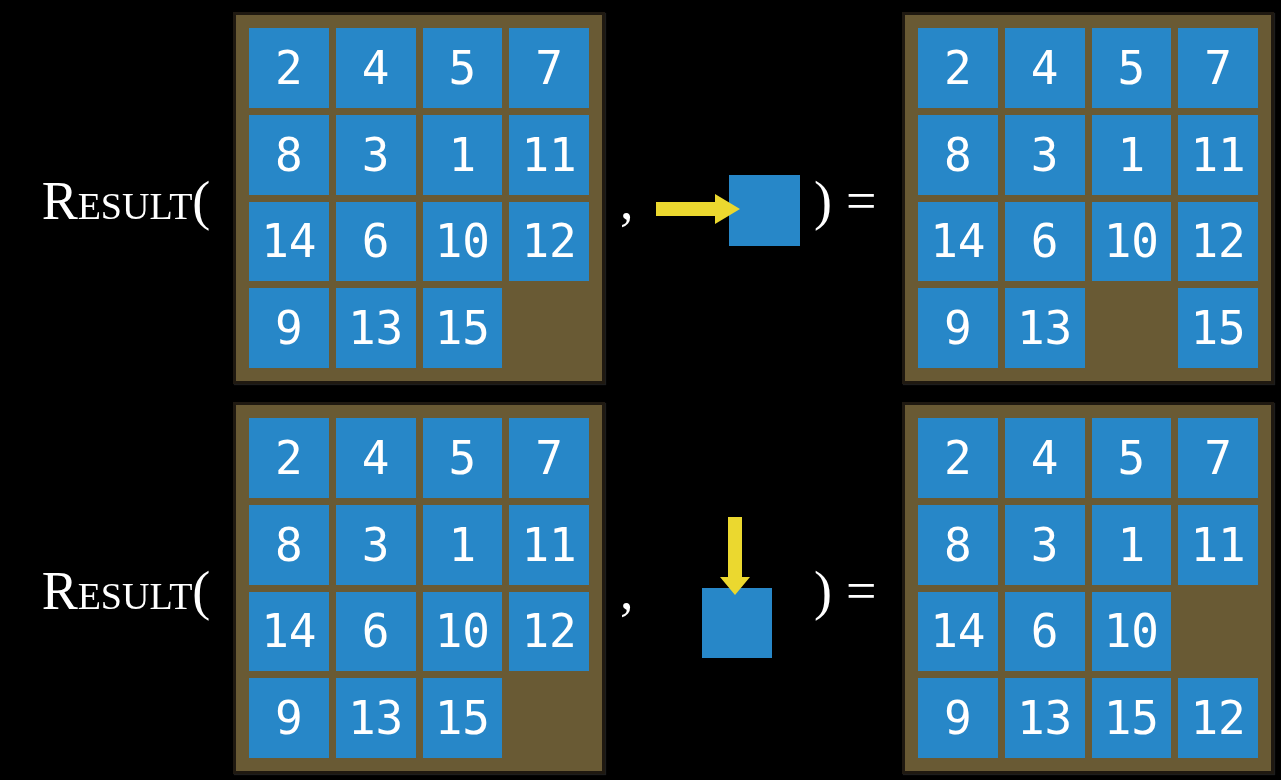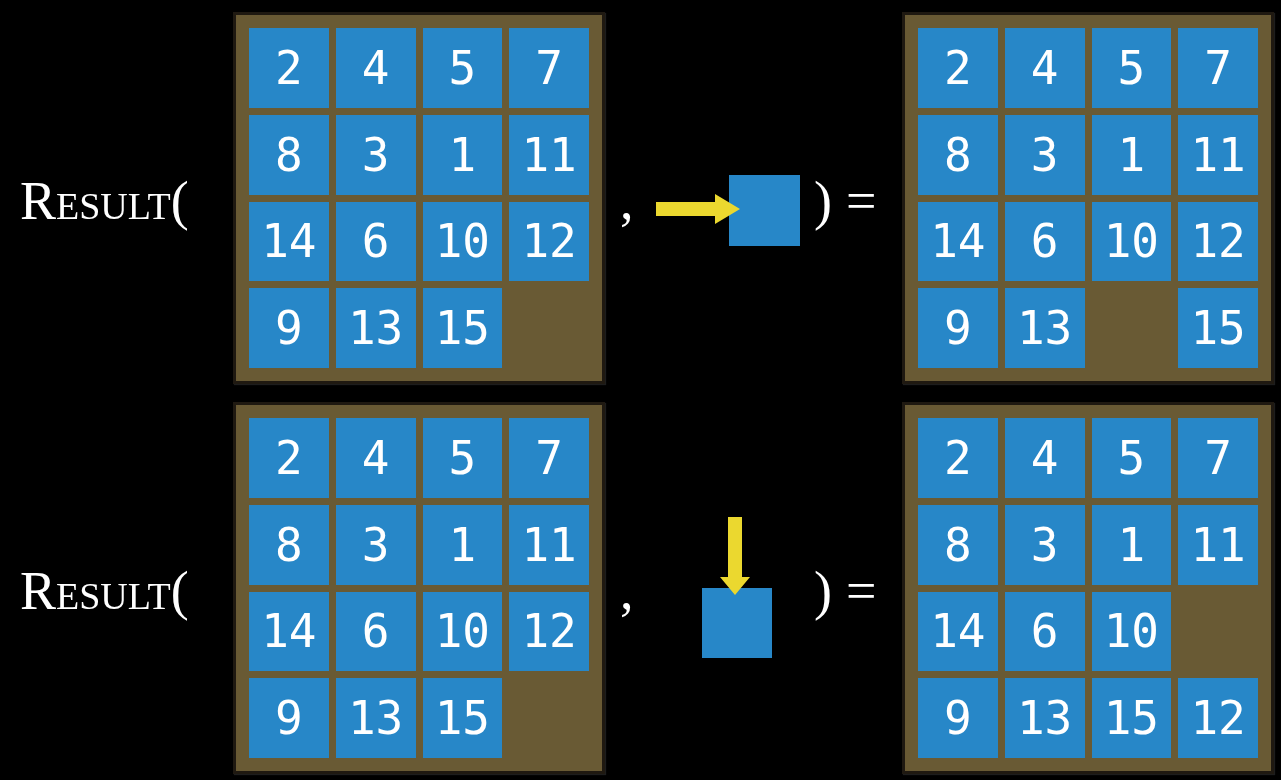--- a/index.html
+++ b/index.html
@@ -18,21 +18,21 @@
   .txt {
     position: absolute;
     color: var(--fg, #ffffff);
     font-size: 54px;
     line-height: 54px;
     white-space: nowrap;
   }
   .result-label {
     font-variant: small-caps;
     width: 212px;
-    text-align: left;
+    text-align: center;
   }
   .puzzle-frame {
     position: absolute;
     box-sizing: border-box;
     width: 372px;
     height: 372px;
     background: var(--frame-brown, #695a34);
     border: 3px solid #1f1911;
     box-shadow: 1px 1px 1px rgba(160,160,160,0.18);
     display: grid;

